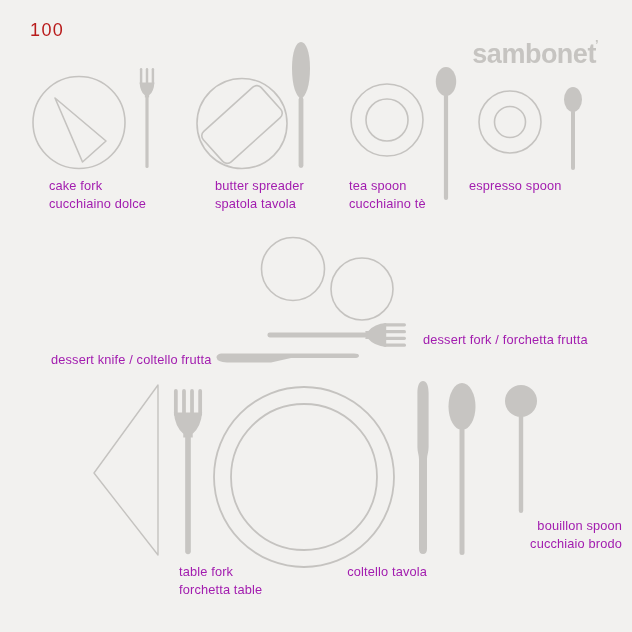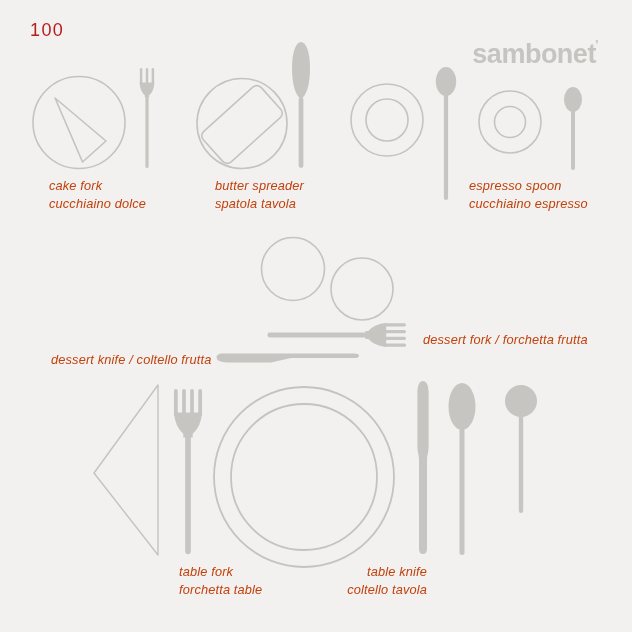--- a/index.html
+++ b/index.html
@@ -2,22 +2,22 @@
 <html><head>
 <meta charset="utf-8">
 <style>
   html,body{margin:0;padding:0;background:#e8e8e6;}
   #canvas{
     position:relative;width:632px;height:632px;background:#f2f1ef;
     font-family:"Liberation Sans", sans-serif;overflow:hidden;
   }
   #art{position:absolute;left:0;top:0;}
   .label{
-    position:absolute;font-size:12.8px;line-height:17.5px;color:#c2410c;
-    letter-spacing:.15px;white-space:nowrap;font-style:italic;
+    position:absolute;font-size:12.8px;line-height:17.5px;color:#a21caf;
+    letter-spacing:.15px;white-space:nowrap;
   }
   .label.right{text-align:right;}
   #page-number{
     position:absolute;left:30px;top:20px;font-size:18px;letter-spacing:1.4px;
     color:#b91c1c;
   }
   #logo{
     position:absolute;right:34px;top:13px;font-size:27px;font-weight:700;
     color:#c6c4c1;letter-spacing:-.5px;margin-top:24px;
   }
@@ -122,30 +122,36 @@
   </svg>
 
   <div class="label" style="left:49px;top:177px">
     <div>cake fork</div>
     <div>cucchiaino dolce</div>
   </div>
   <div class="label" style="left:215px;top:177px">
     <div>butter spreader</div>
     <div>spatola tavola</div>
   </div>
+  <div class="label" style="left:349px;top:177px">
+    <div>tea spoon</div>
+    <div>cucchiaino tè</div>
+  </div>
   <div class="label" style="left:469px;top:177px">
     <div>espresso spoon</div>
-    <div>cucchiaino espresso</div>
   </div>
 
   <div class="label" style="left:423px;top:331px">dessert fork / forchetta frutta</div>
   <div class="label" style="left:51px;top:351px">dessert knife / coltello frutta</div>
 
   <div class="label" style="left:179px;top:563px">
     <div>table fork</div>
     <div>forchetta table</div>
   </div>
   <div class="label right" style="left:297px;top:563px;width:130px">
-    <div>table knife</div>
     <div>coltello tavola</div>
+  </div>
+  <div class="label right" style="left:492px;top:517px;width:130px">
+    <div>bouillon spoon</div>
+    <div>cucchiaio brodo</div>
   </div>
 
 </div>
 
 </body></html>

